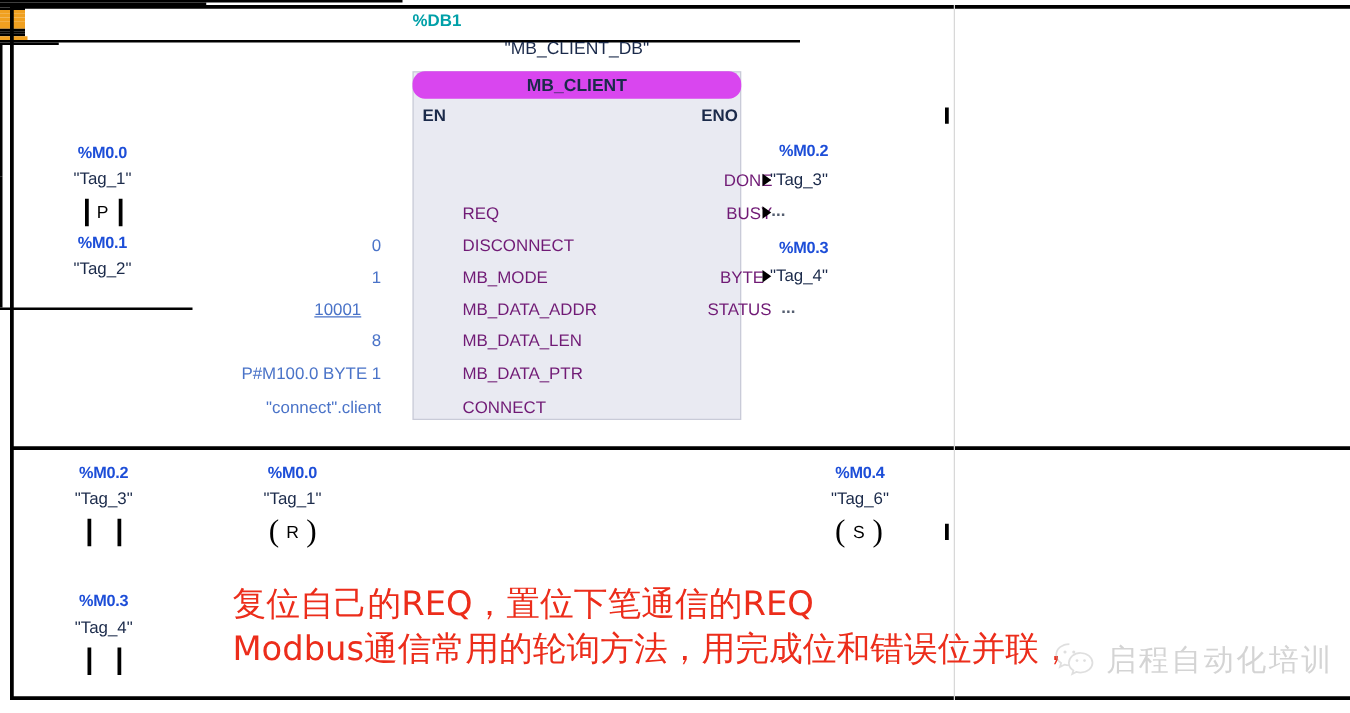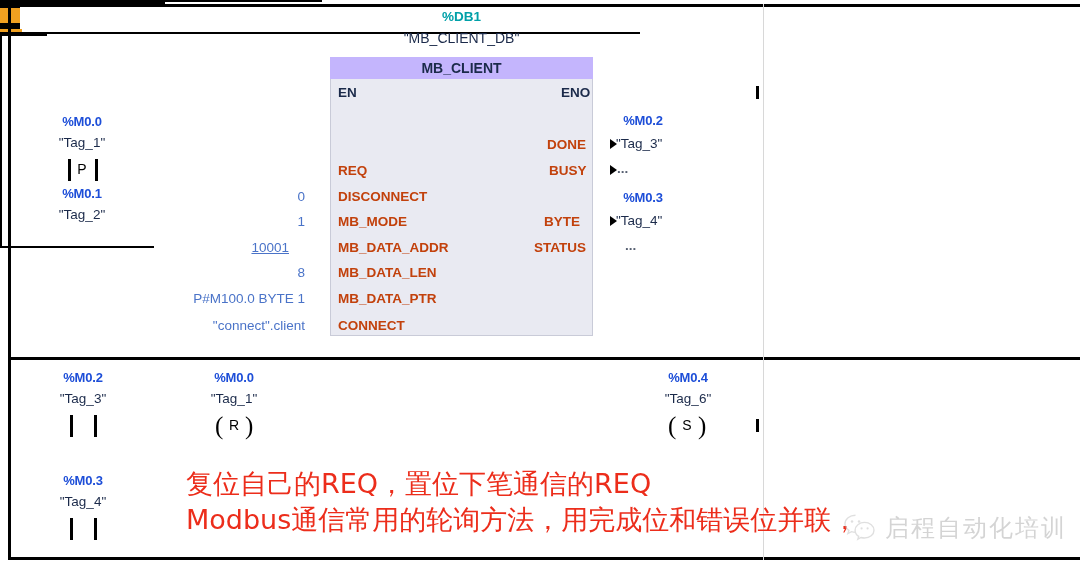--- a/index.html
+++ b/index.html
@@ -44,24 +44,25 @@
   }
   .blocklabel {
     position: absolute;
     color: #1b2a4a;
     font-weight: bold;
     font-size: 13.5px;
     white-space: nowrap;
   }
   .param {
     position: absolute;
-    color: #c2410c;
-    font-weight: bold;
-    font-size: 13.5px;
-    white-space: nowrap;
+    color: #701a75;
+    font-weight: normal;
+    font-size: 13.5px;
+    white-space: nowrap;
+    margin-left: 32px;
   }
   .value {
     position: absolute;
     color: #4a73c8;
     font-size: 13.5px;
     white-space: nowrap;
     text-align: right;
   }
   .dots {
     position: absolute;
@@ -76,34 +77,34 @@
     font-size: 14px;
     white-space: nowrap;
     text-align: center;
   }
   .dbaddr {
     position: absolute;
     color: #00a0a8;
     font-weight: bold;
     font-size: 13.5px;
     white-space: nowrap;
-    text-align: center;
   }
 
   
   #fb-body {
     position: absolute;
     background: #e9eaf2;
     border: 1px solid #c9cbd8;
     box-sizing: border-box;
   }
   #fb-header {
     position: absolute;
-    background: #c4b5fd;
+    background: #d946ef;
     box-sizing: border-box;
+    border-radius: 10px;
   }
   #fb-title {
     position: absolute;
     width: 100%;
     text-align: center;
     color: #1b2a4a;
     font-weight: bold;
     font-size: 14px;
   }
 

